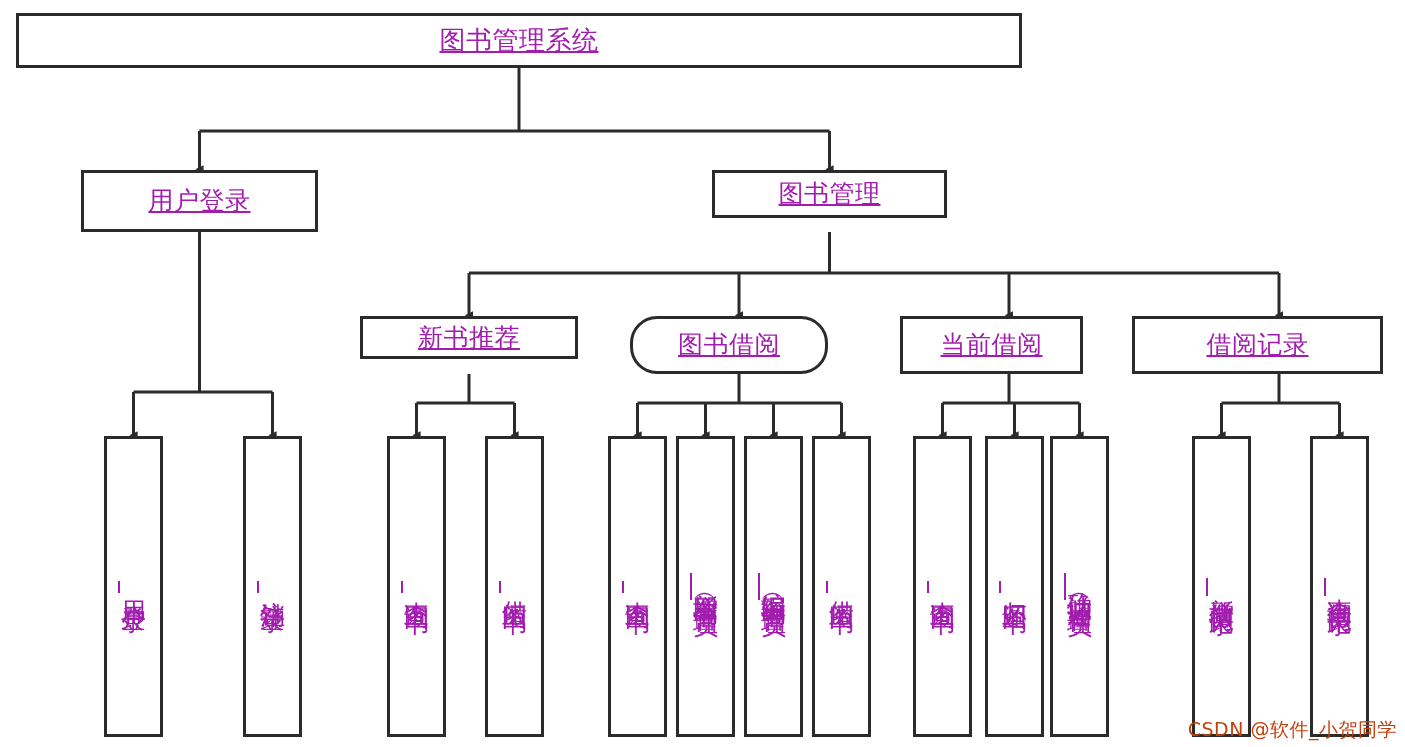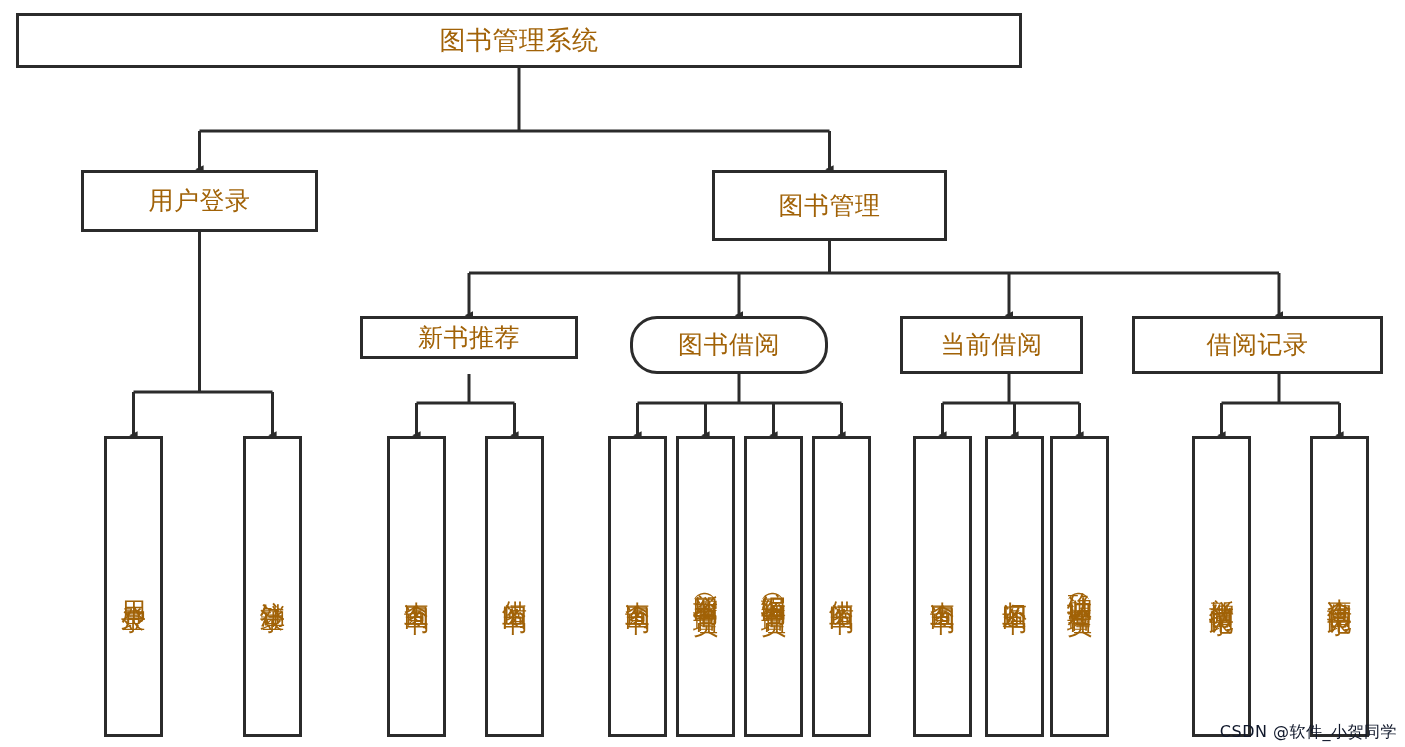--- a/index.html
+++ b/index.html
@@ -27,21 +27,22 @@
     pointer-events: none;
   }
   .node {
     position: absolute;
     box-sizing: border-box;
     border: 3px solid #2b2b2b;
     background: #ffffff;
     display: flex;
     align-items: center;
     justify-content: center;
-    color: #a16207;
+    color: #a21caf;
+    text-decoration: underline;
   }
   .node-label {
     display: block;
     text-align: center;
     line-height: 1.18;
     letter-spacing: 0.5px;
   }
   
   .node.horiz .node-label {
     writing-mode: horizontal-tb;
@@ -61,22 +62,22 @@
     text-orientation: upright;
     font-size: 25px;
     line-height: 1.0;
     letter-spacing: 3px;
     white-space: nowrap;
   }
   #watermark {
     position: absolute;
     right: 8px;
     bottom: 4px;
-    font-size: 16px;
-    color: #0f172a;
+    font-size: 19px;
+    color: #c2410c;
     letter-spacing: 0.5px;
     white-space: nowrap;
     user-select: none;
     margin-top: 32px;
   }
 </style>
 </head>
 <body>
 
 <div id="diagram-root">
@@ -124,21 +125,21 @@
       </g>
   </svg>
 
   <div id="nodes-layer">
       <div class="node horiz root" id="node-root" style="left: 16px; top: 13px; width: 1006px; height: 55px;">
         <span class="node-label">图书管理系统</span>
       </div>
       <div class="node horiz" id="node-user-login" style="left: 81px; top: 170px; width: 237px; height: 62px;">
         <span class="node-label">用户登录</span>
       </div>
-      <div class="node horiz" id="node-book-manage" style="left: 712px; top: 170px; width: 235px; height: 71px;">
+      <div class="node horiz" id="node-book-manage" style="left: 712px; top: 170px; width: 235px; height: 48px;">
         <span class="node-label">图书管理</span>
       </div>
       <div class="node horiz" id="node-new-book-rec" style="left: 360px; top: 316px; width: 218px; height: 43px;">
         <span class="node-label">新书推荐</span>
       </div>
       <div class="node horiz" id="node-book-borrow" style="left: 630px; top: 316px; width: 198px; height: 58px; border-radius: 27px;">
         <span class="node-label">图书借阅</span>
       </div>
       <div class="node horiz" id="node-current-borrow" style="left: 900px; top: 316px; width: 183px; height: 58px;">
         <span class="node-label">当前借阅</span>

